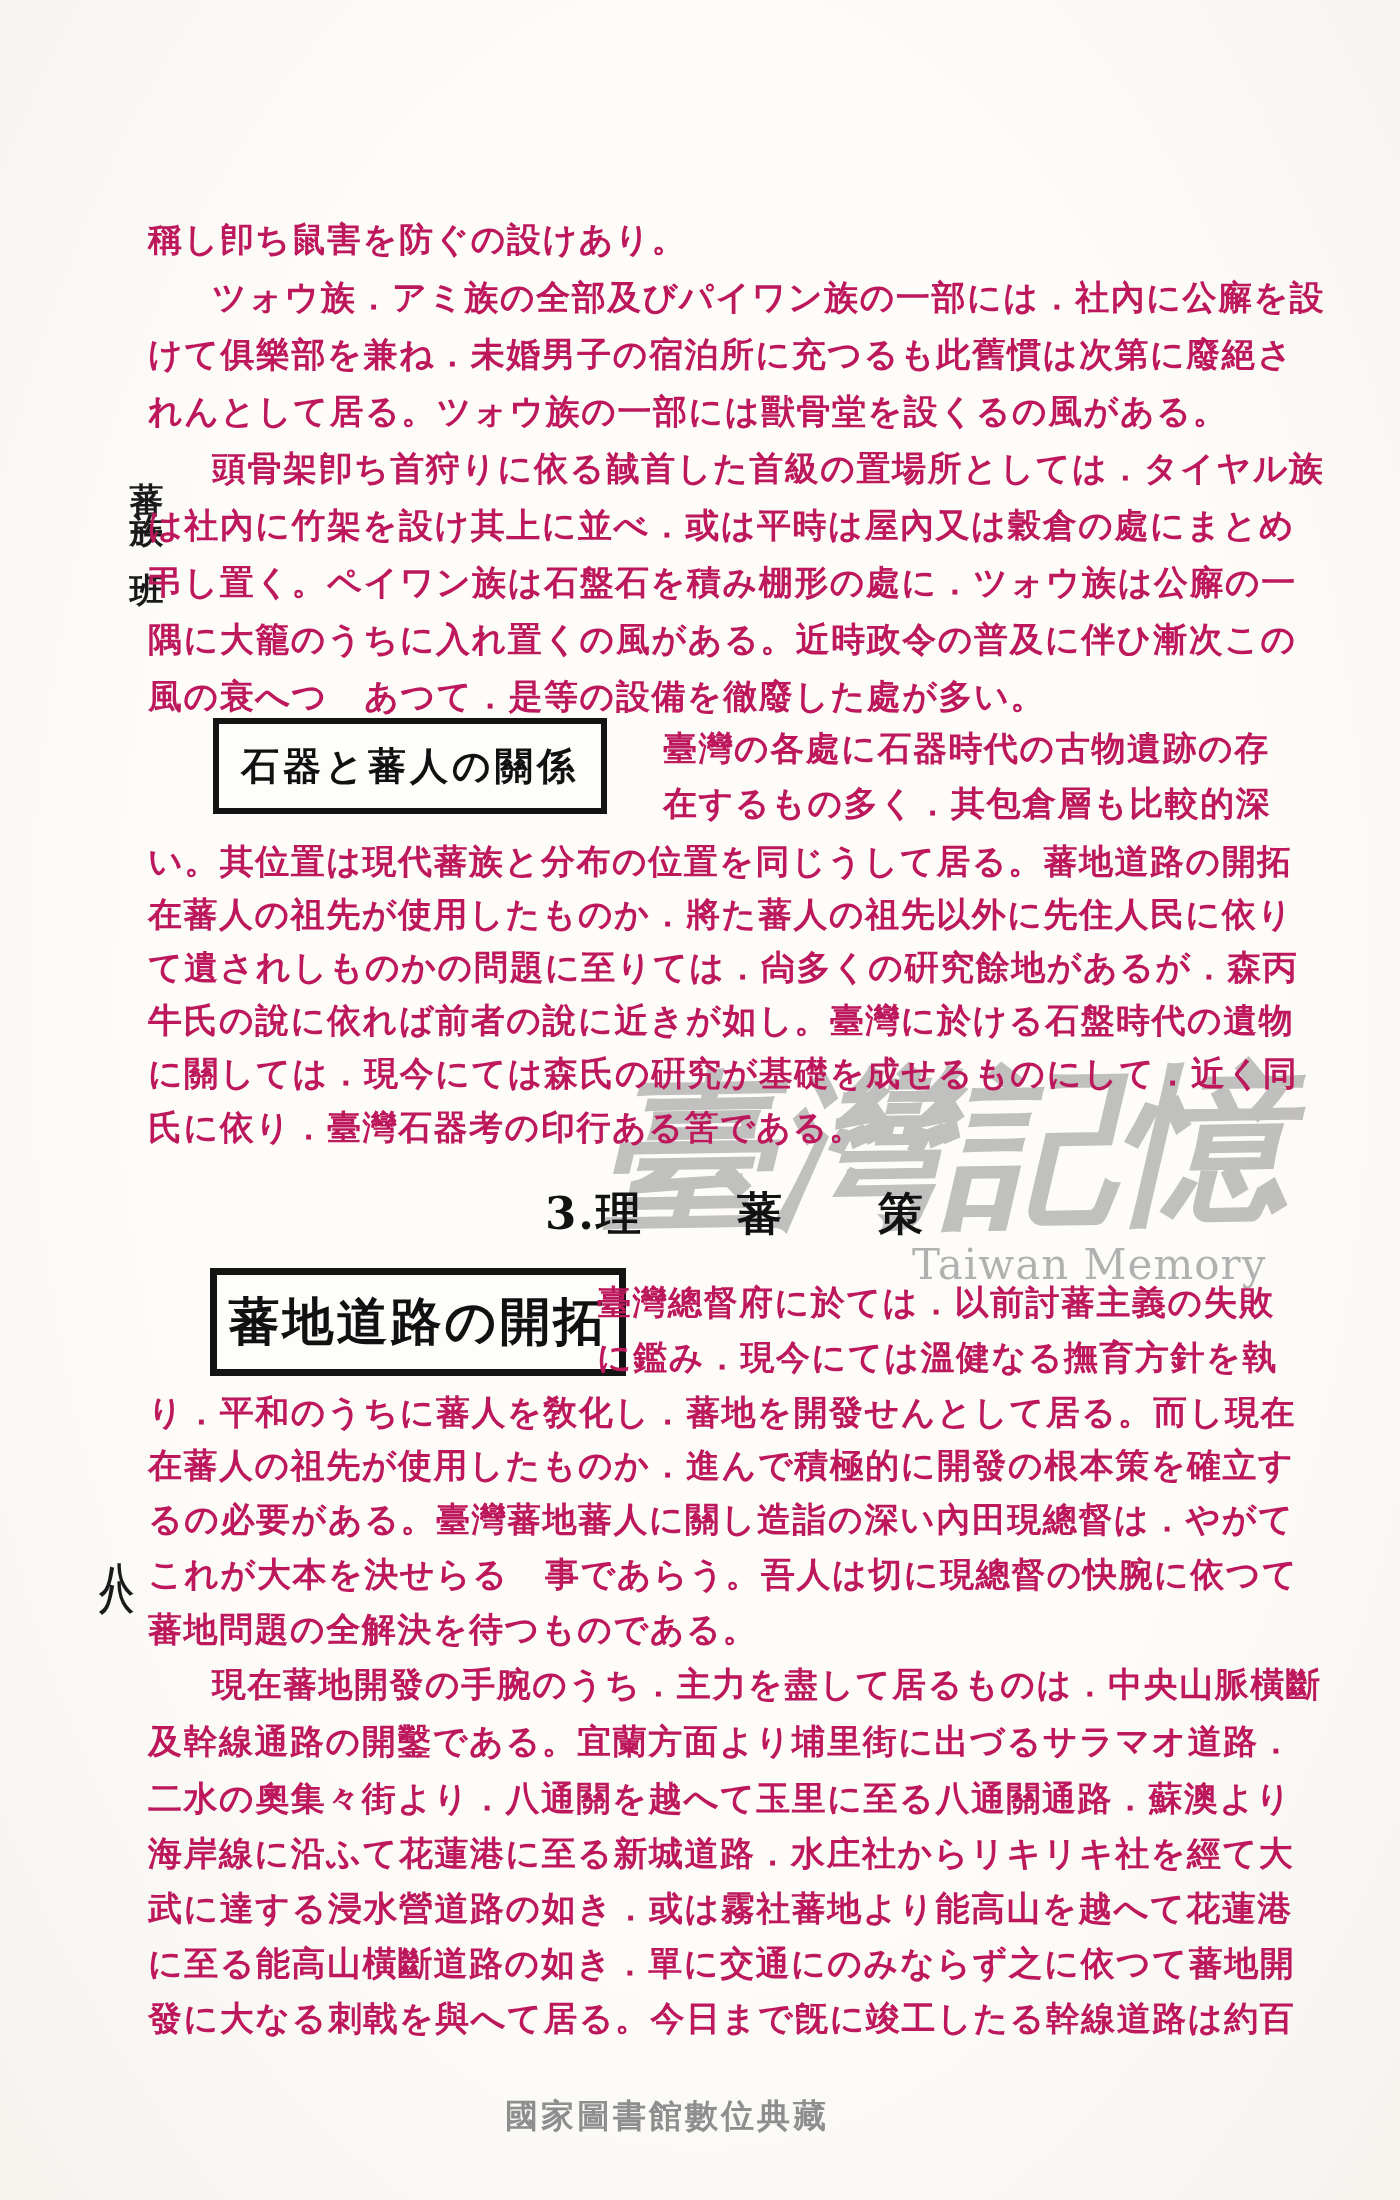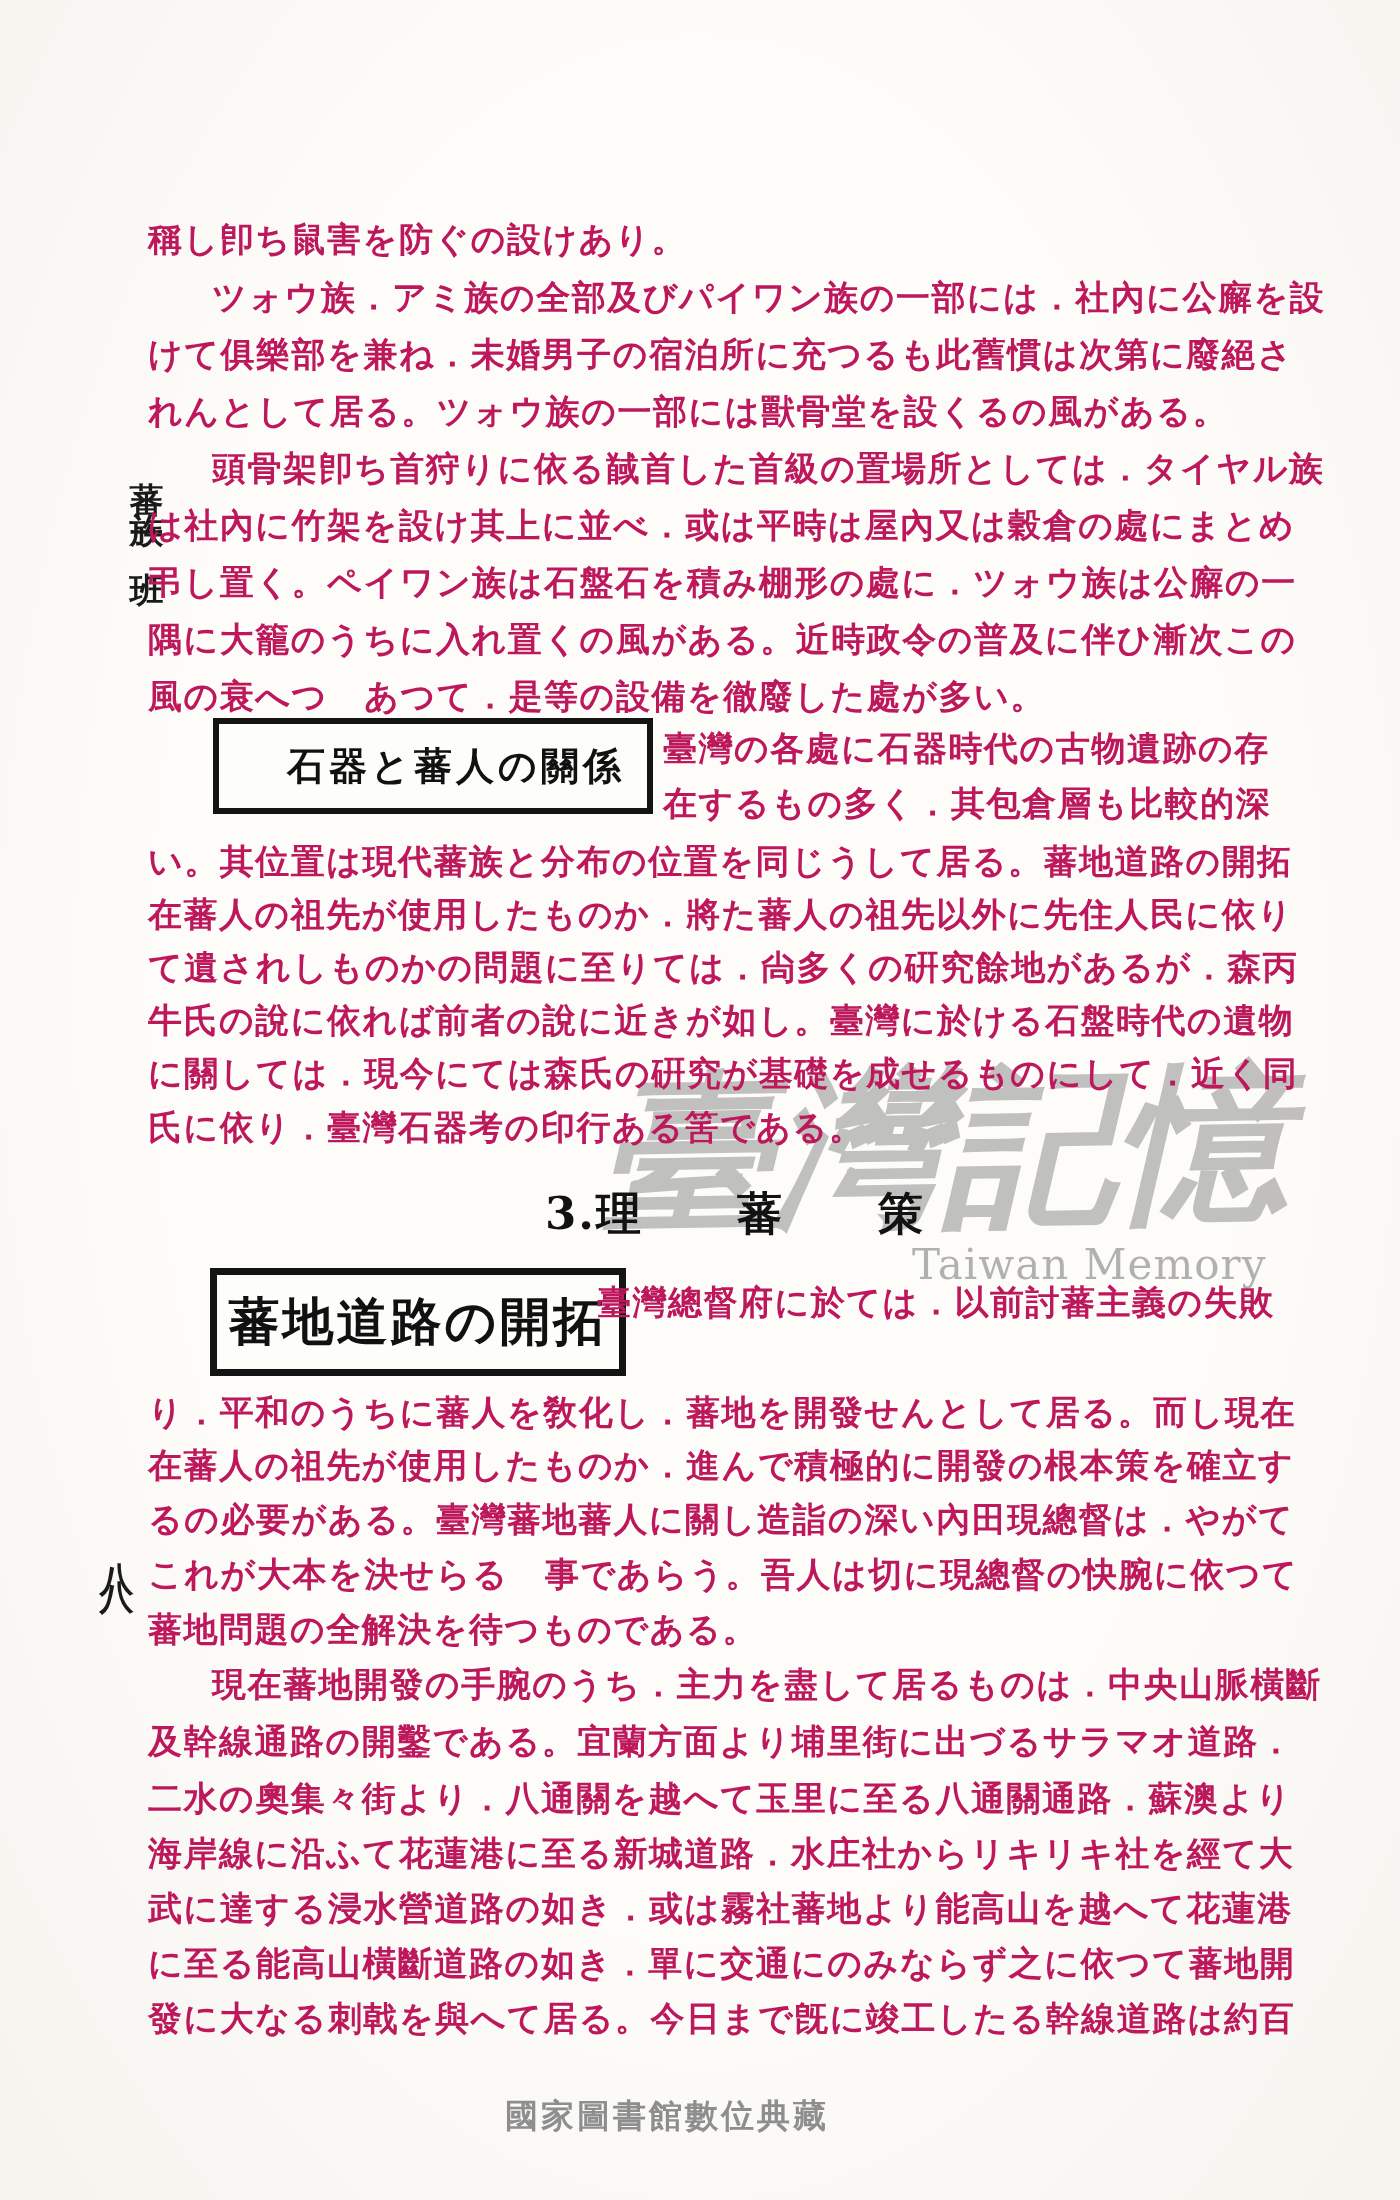--- a/index.html
+++ b/index.html
@@ -22,21 +22,21 @@
   .ind{text-indent:64px;}
   .rA{left:663px;width:601px;}
   .rB{left:597px;width:667px;}
   
   .hbox{
     position:absolute;border:6px solid #141414;z-index:3;
     display:flex;align-items:center;justify-content:center;
     font-weight:700;color:#111;background:rgba(253,253,251,.65);
     white-space:nowrap;
   }
-  .hbox1{left:213px;top:718px;width:382px;height:84px;font-size:38px;letter-spacing:4px;padding-left:46px;}
+  .hbox1{left:213px;top:718px;width:382px;height:84px;font-size:38px;letter-spacing:4px;}
   .hbox2{left:210px;top:1268px;width:402px;height:94px;border-width:7px;font-size:51px;letter-spacing:3px;}
   
   .sechead{
     position:absolute;left:545px;top:1184px;z-index:3;
     font-size:45px;font-weight:700;letter-spacing:2px;color:#121212;white-space:nowrap;
   }
   
   .vlabel{
     position:absolute;z-index:3;font-weight:700;color:#1a1a1a;
     writing-mode:vertical-rl;text-orientation:upright;white-space:nowrap;
@@ -92,20 +92,21 @@
   <div class="ln" style="top:999px">牛氏の說に依れば前者の說に近きが如し。臺灣に於ける石盤時代の遺物</div>
   <div class="ln" style="top:1052px">に關しては．現今にては森氏の硏究が基礎を成せるものにして．近く同</div>
   <div class="ln noj" style="top:1106px">氏に依り．臺灣石器考の印行ある筈である。</div>
 
   <div class="sechead">3.理　　蕃　　策</div>
 
   <div class="hbox hbox2">
     <span>蕃地道路の開拓</span>
   </div>
   <div class="ln rB" style="top:1281px">臺灣總督府に於ては．以前討蕃主義の失敗</div>
+  <div class="ln rB" style="top:1336px">に鑑み．現今にては溫健なる撫育方針を執</div>
   <div class="ln" style="top:1391px">り．平和のうちに蕃人を敎化し．蕃地を開發せんとして居る。而し現在</div>
   <div class="ln" style="top:1444px">在蕃人の祖先が使用したものか．進んで積極的に開發の根本策を確立す</div>
   <div class="ln" style="top:1498px">るの必要がある。臺灣蕃地蕃人に關し造詣の深い內田現總督は．やがて</div>
   <div class="ln" style="top:1553px">これが大本を決せらるゝ事であらう。吾人は切に現總督の快腕に依つて</div>
   <div class="ln noj" style="top:1608px">蕃地問題の全解決を待つものである。</div>
   <div class="ln ind" style="top:1663px">現在蕃地開發の手腕のうち．主力を盡して居るものは．中央山脈橫斷</div>
   <div class="ln" style="top:1720px">及幹線通路の開鑿である。宜蘭方面より埔里街に出づるサラマオ道路．</div>
   <div class="ln" style="top:1777px">二水の奧集々街より．八通關を越へて玉里に至る八通關通路．蘇澳より</div>
   <div class="ln" style="top:1832px">海岸線に沿ふて花蓮港に至る新城道路．水庄社からリキリキ社を經て大</div>
   <div class="ln" style="top:1887px">武に達する浸水營道路の如き．或は霧社蕃地より能高山を越へて花蓮港</div>

